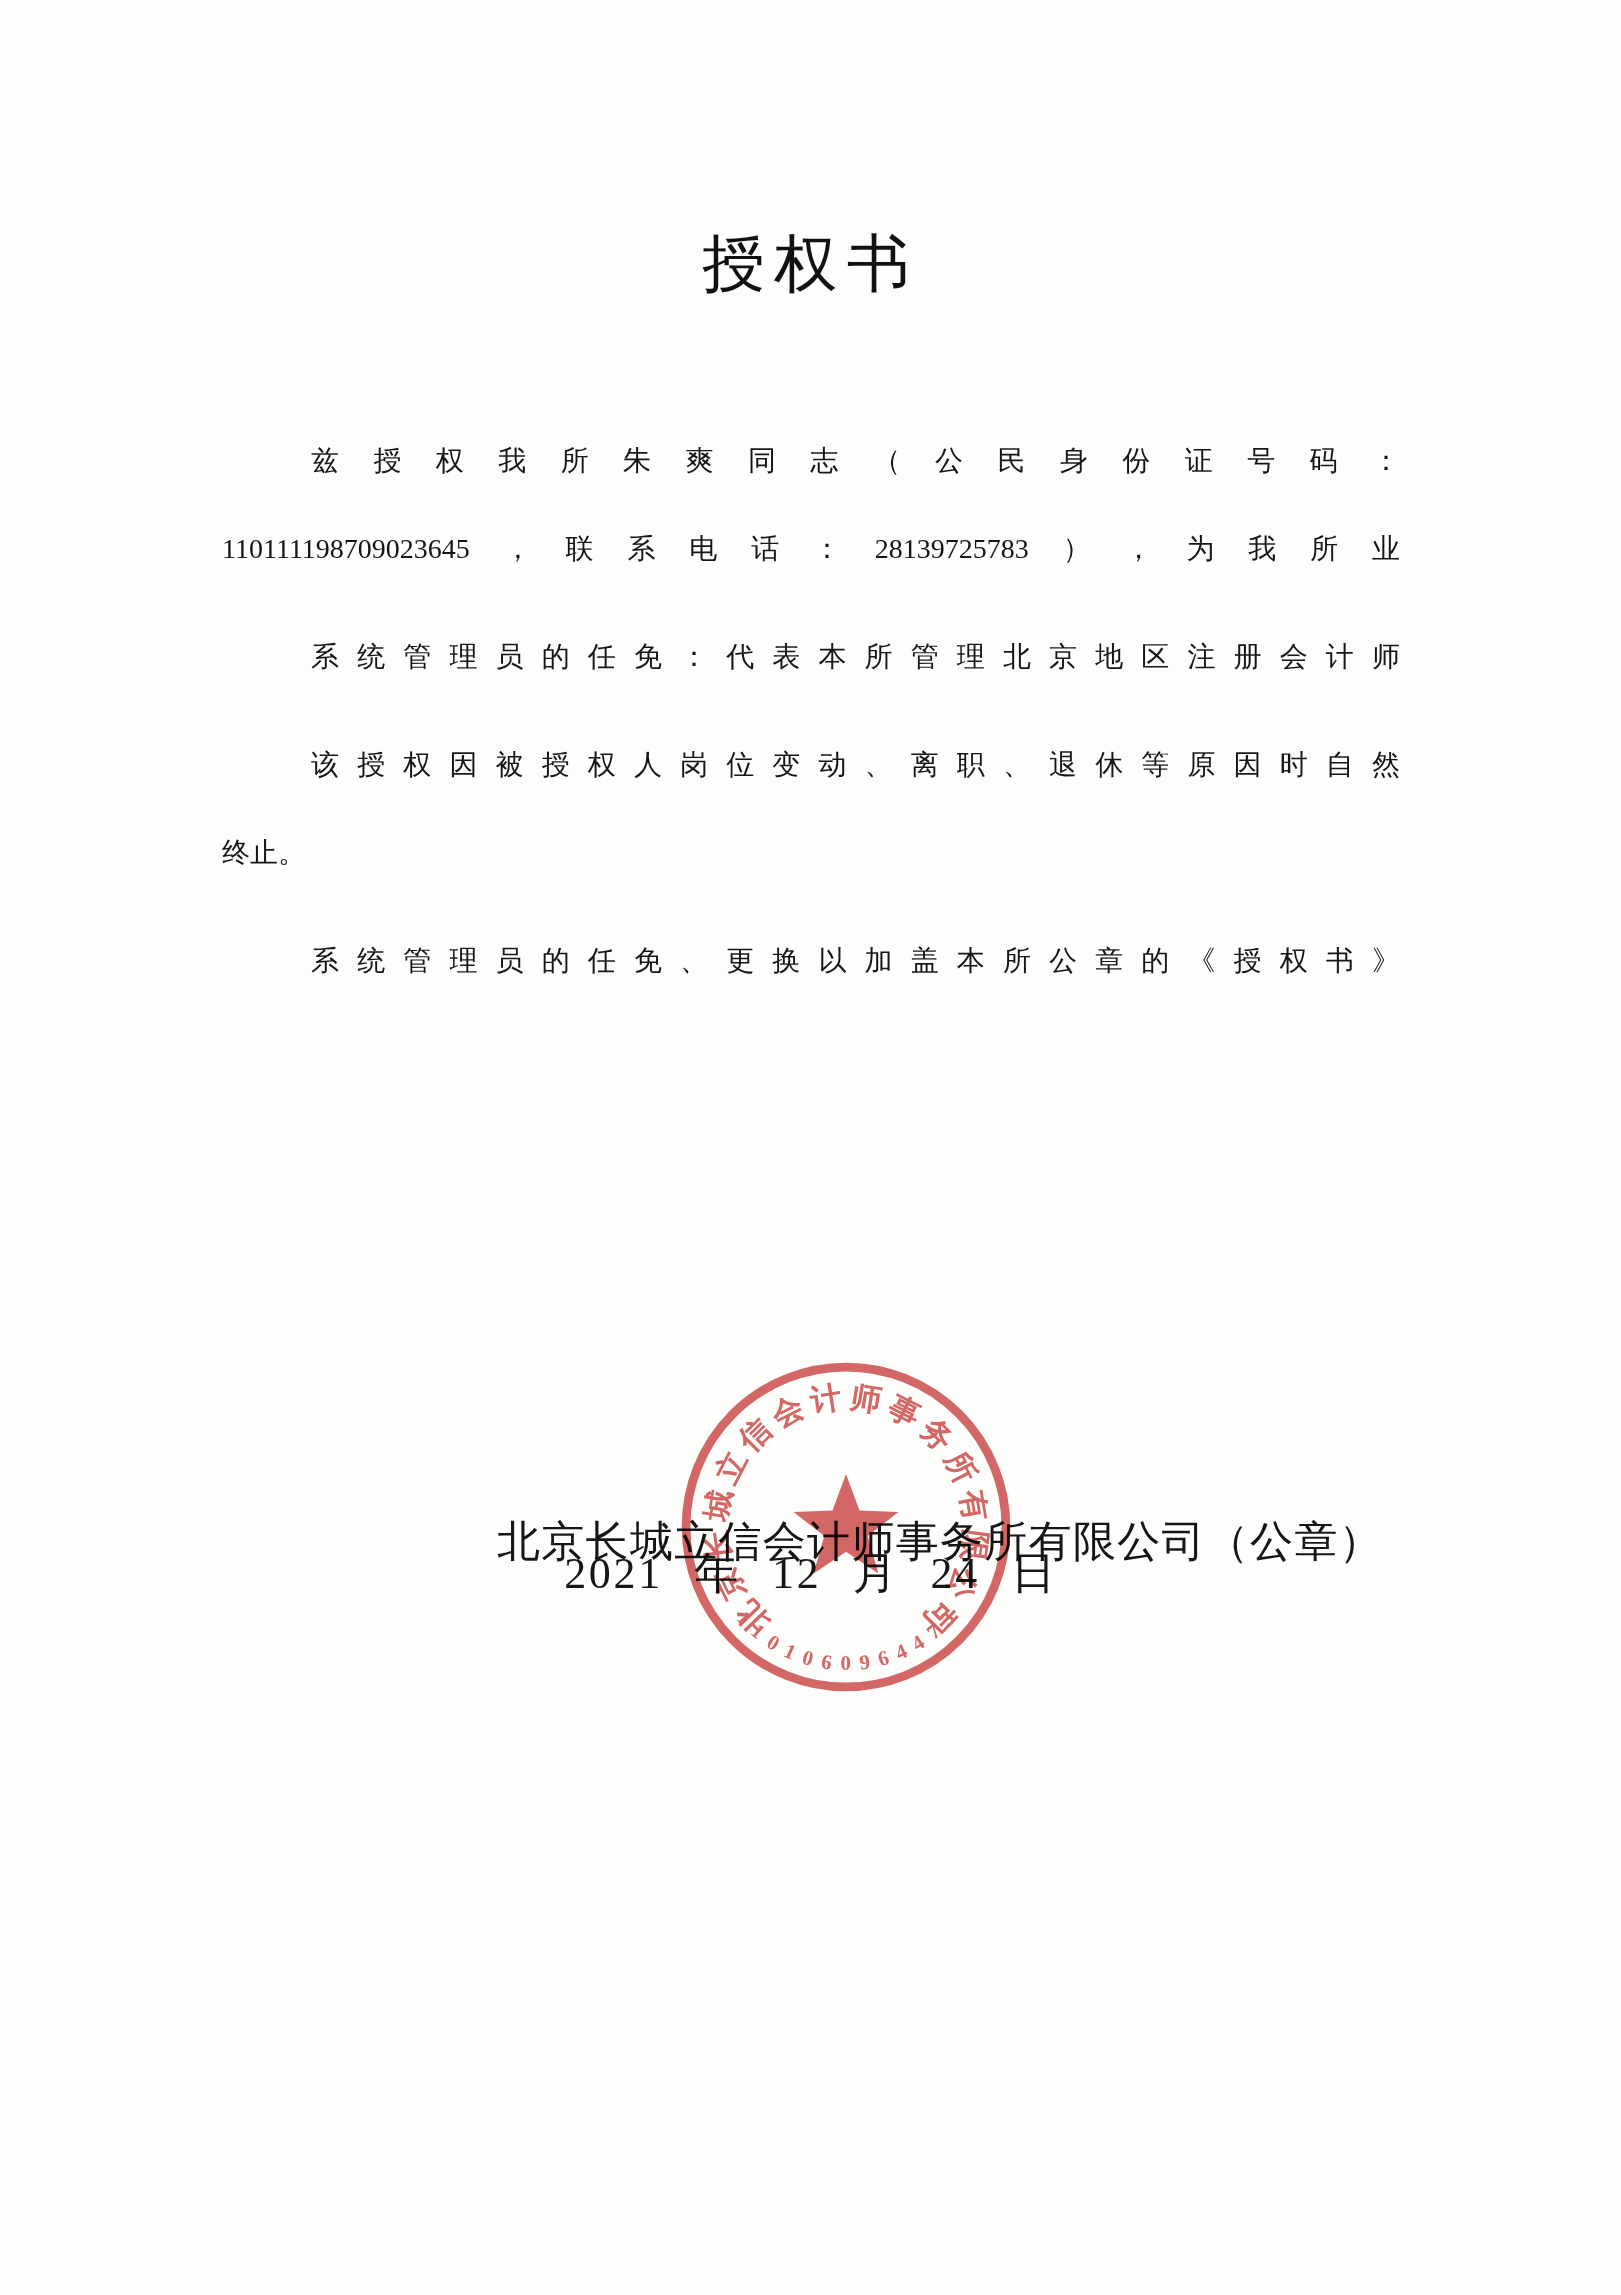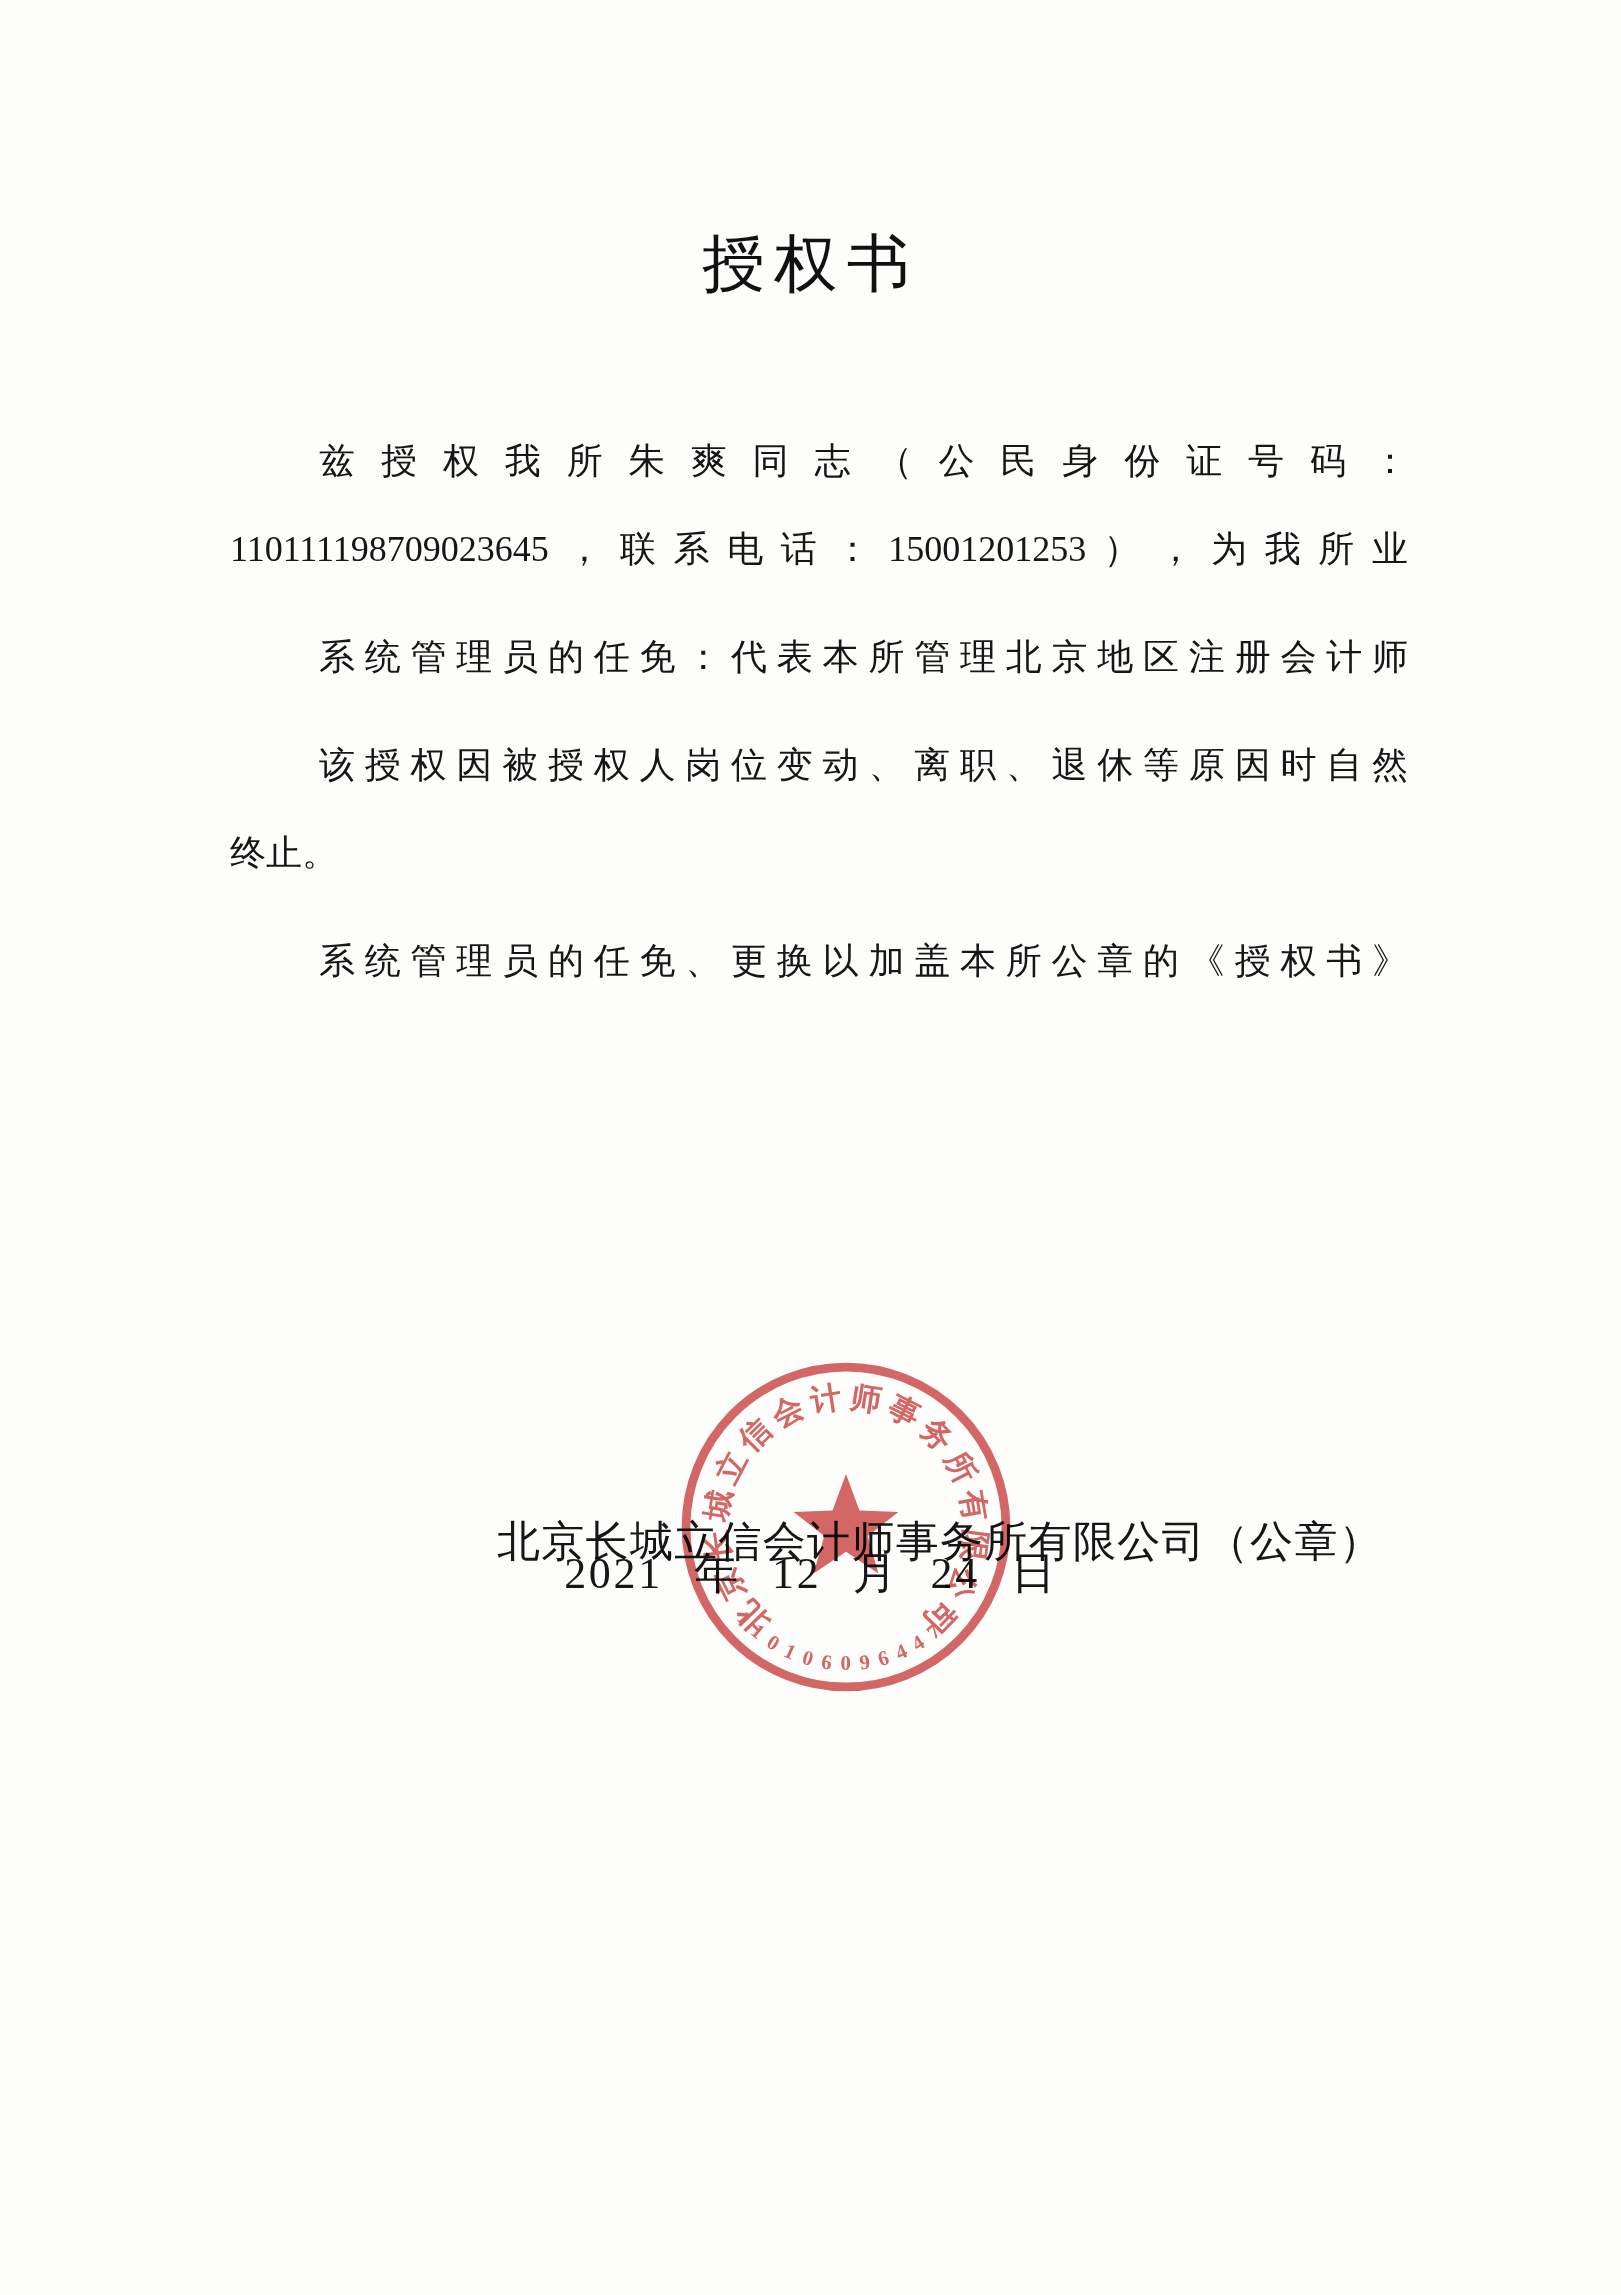--- a/index.html
+++ b/index.html
@@ -8,22 +8,22 @@
     background:#fdfdfb; overflow:hidden;
     font-family:"Liberation Serif","DejaVu Serif",serif;
     color:#161616;
   }
   .title {
     position:absolute; top:221px; left:0; width:100%;
     text-align:center; font-size:63px; font-weight:400;
     letter-spacing:9.4px; color:#111;
   }
   .content {
-    position:absolute; left:230px; top:417px; width:1178px;
-    font-size:36px; line-height:88px;
+    position:absolute; left:222px; top:417px; width:1178px;
+    font-size:28px; line-height:88px;
   }
   .para:not(:first-child) { margin-top:20px; }
   .line { white-space:normal; }
   .line.indent { text-indent:89px; }
   .line.fill { text-align:justify; text-align-last:justify; }
   .signature {
     position:absolute; top:1513px; left:222px; width:1161px;
     text-align:right; font-size:43px; letter-spacing:1.3px;
   }
   .dateline {
@@ -41,21 +41,21 @@
 </head>
 <body>
 
 <div class="page">
 
   <div class="title">授权书</div>
 
   <div class="content">
       <div class="para">
         <div class="line indent fill">兹授权我所朱爽同志（公民身份证号码：</div>
-        <div class="line fill">110111198709023645，联系电话：15001201253），为我所业</div>
+        <div class="line fill">110111198709023645，联系电话：28139725783），为我所业</div>
       </div>
       <div class="para">
         <div class="line indent fill">系统管理员的任免：代表本所管理北京地区注册会计师</div>
       </div>
       <div class="para">
         <div class="line indent fill">该授权因被授权人岗位变动、离职、退休等原因时自然</div>
         <div class="line">终止。</div>
       </div>
       <div class="para">
         <div class="line indent fill">系统管理员的任免、更换以加盖本所公章的《授权书》</div>

